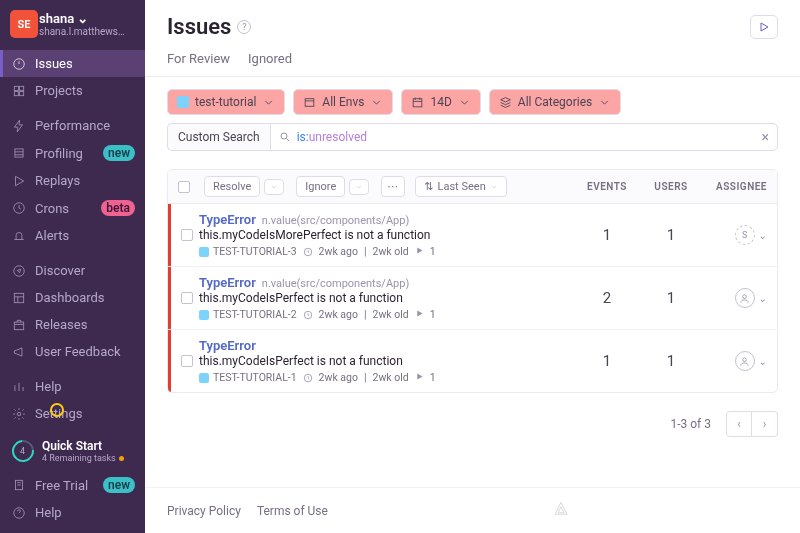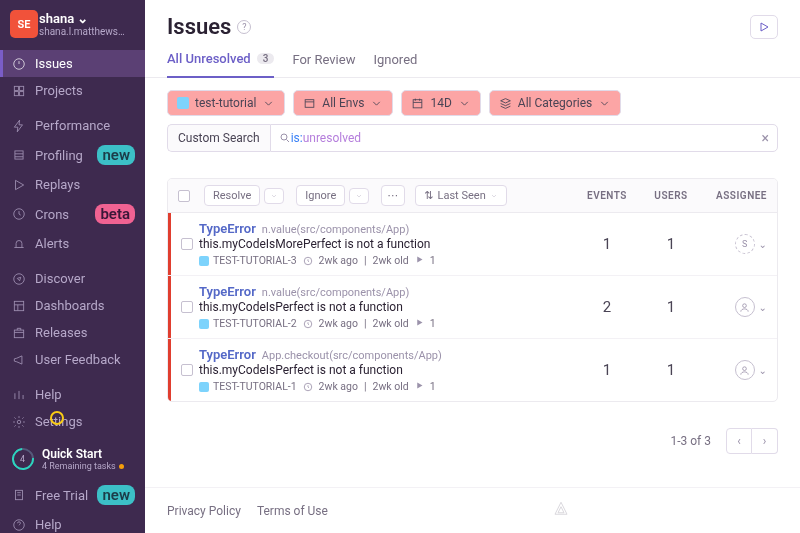--- a/index.html
+++ b/index.html
@@ -13,21 +13,21 @@
   .org-info { display: flex; flex-direction: column; overflow: hidden; }
   .org-name { color: #fff; font-weight: 600; font-size: 13px; display: flex; align-items: center; gap: 3px; }
   .org-email { font-size: 10px; color: #b6a8c9; white-space: nowrap; overflow: hidden; text-overflow: ellipsis; max-width: 90px; }
   .nav { display: flex; flex-direction: column; padding: 4px 0; }
   .nav-item { display: flex; align-items: center; gap: 9px; padding: 6px 10px 6px 12px; font-size: 13px; color: #b6a8c9; cursor: pointer; position: relative; }
   .nav-item.active { background: #5b4074; color: #fff; }
   .nav-item.active::before { content: ""; position: absolute; left: 0; top: 0; bottom: 0; width: 3px; background: #7a5dc7; }
   .nav-icon { width: 14px; height: 14px; display: inline-flex; align-items: center; justify-content: center; opacity: .8; }
   .nav-icon svg { width: 14px; height: 14px; stroke: currentColor; fill: none; stroke-width: 1.5; }
   .nav-spacer { height: 8px; }
-  .nav-item .badge { margin-left: auto; font-size: 15px; padding: 1px 5px; border-radius: 8px; background: #3cc0c7; color: #1c3d4a; font-weight: 600; }
+  .nav-item .badge { margin-left: auto; font-size: 12px; padding: 1px 5px; border-radius: 8px; background: #3cc0c7; color: #1c3d4a; font-weight: 600; }
   .badge.beta { background: #f06292; color: #3a1738; }
   .badge.red { background: #e03e2f; color: #fff; border-radius: 50%; width: 14px; height: 14px; padding:0; display:flex; align-items:center; justify-content:center; font-size:9px; }
   .sidebar-bottom { margin-top: auto; padding-bottom: 6px; }
   .qs { display: flex; gap: 8px; padding: 8px 10px 8px 12px; align-items:center; }
   .qs-ring { width: 22px; height: 22px; border-radius: 50%; border: 2px solid #2dd4bf; border-top-color: #55597a; transform: rotate(40deg); display:flex; align-items:center;justify-content:center;}
   .qs-num { font-size: 9px; color: #b6a8c9; transform: rotate(-40deg);}
   .qs-text { display:flex; flex-direction:column; }
   .qs-title { color:#fff; font-size:12px; font-weight:600;}
   .qs-sub { font-size: 9px; color:#b6a8c9; display:flex; align-items:center; gap:3px;}
   .dot-orange { width:5px;height:5px;border-radius:50%;background:#f59e0b;}
@@ -47,28 +47,28 @@
   .tab-count { background:#eceaef;border-radius:9px;padding:0 6px;font-size:10px;color:#776f82;}
 
   .filters { display:flex; gap:8px; padding: 12px 22px 8px 22px; }
   .pill { border:1px solid #e1dbe9; border-radius:5px; padding:5px 9px; display:flex; align-items:center; gap:6px; font-size:12px; color:#4a4455; cursor:pointer; background:#fca5a5;}
   .pill svg { width:13px;height:13px; stroke:currentColor; fill:none; stroke-width:1.6;}
   .proj-dot { width:12px;height:12px;border-radius:2px;background:#7dd3fc;}
   .chev { width:8px;height:8px;}
 
   .searchrow { display:flex; padding: 0 22px 10px 22px; gap:0;}
   .custom-label { border:1px solid #e1dbe9; border-right:none; border-radius:5px 0 0 5px; padding:6px 10px; font-size:12px; color:#4a4455; background:#fbfafc;}
-  .searchbox { flex:1; border:1px solid #e1dbe9; border-radius:0 5px 5px 0; display:flex; align-items:center; padding:0 8px; gap:0;}
+  .searchbox { flex:1; border:1px solid #e1dbe9; border-radius:0 5px 5px 0; display:flex; align-items:center; padding:0 8px; gap:6px;}
   .searchbox svg { width:12px;height:12px;stroke:#9b92aa;fill:none;stroke-width:2;}
   .search-text { font-size:12px;}
   .tok-k { color:#3b82f6;}
   .tok-v { color:#b57edc;}
   .x-icon { margin-left:auto; color:#9b92aa; cursor:pointer; font-size:14px;}
 
-  .table { margin: 16px 22px; border:1px solid #eceaef; border-radius:5px; overflow:hidden;}
+  .table { margin: 8px 22px; border:1px solid #eceaef; border-radius:5px; overflow:hidden;}
   .thead { display:flex; align-items:center; padding:6px 10px; background:#fbfafc; border-bottom:1px solid #eceaef; gap:4px;}
   .chk { width:12px;height:12px;border:1px solid #c6c0d0;border-radius:2px;background:#fff;}
   .hbtn { border:1px solid #e1dbe9; border-radius:4px; padding:3px 8px; font-size:11px; color:#776f82; background:#fff; cursor:pointer; display:flex; align-items:center; gap:4px;}
   .hbtn.sm { padding:3px 5px;}
   .dots { letter-spacing:1px;}
   .sortbtn { margin-left:6px;}
   .col-spacer { flex:1;}
   .colh { font-size:10px; font-weight:600; letter-spacing:.5px; color:#776f82;}
   .col-e { width:60px; text-align:center;}
   .col-u { width:60px; text-align:center;}
@@ -301,24 +301,20 @@
         <span class="info-icon">?</span>
       </div>
       <div class="play-btn">
         <svg viewBox="0 0 24 24" width="12" height="12">
             <path d="M6 4l14 8-14 8z" fill="none" stroke="#6c5fc7" stroke-width="2"></path>
           </svg>
       </div>
     </div>
 
     <div class="tabs">
-      <div class="tab active">
-        <span>All Unresolved</span>
-        <span class="tab-count">3</span>
-      </div>
       <div class="tab">For Review</div>
       <div class="tab">Ignored</div>
     </div>
 
     <div class="filters">
       <div class="pill">
         <span class="proj-dot"></span>
         <span>test-tutorial</span>
         <svg class="chev" viewBox="0 0 24 24">
             <path d="M6 9l6 6 6-6"></path>
@@ -469,21 +465,20 @@
               </div>
         <span class="assn-chev">⌄</span>
       </div>
     </div>
     <div class="row">
       <div class="sev"></div>
       <span class="rchk"></span>
       <div class="issue-main">
         <div class="it-title">
           <span class="it-name">TypeError</span>
-          <span class="it-loc">App.checkout(src/components/App)</span>
         </div>
         <div class="it-desc">this.myCodeIsPerfect is not a function</div>
         <div class="it-meta">
           <span class="env-chip"><span class="env-dot"></span>TEST-TUTORIAL-1</span>
           <span class="time-ico">
                   <svg viewBox="0 0 24 24">
                     <circle cx="12" cy="12" r="9"></circle>
                     <path d="M12 8v4l2 2"></path>
                   </svg>
                 </span>

